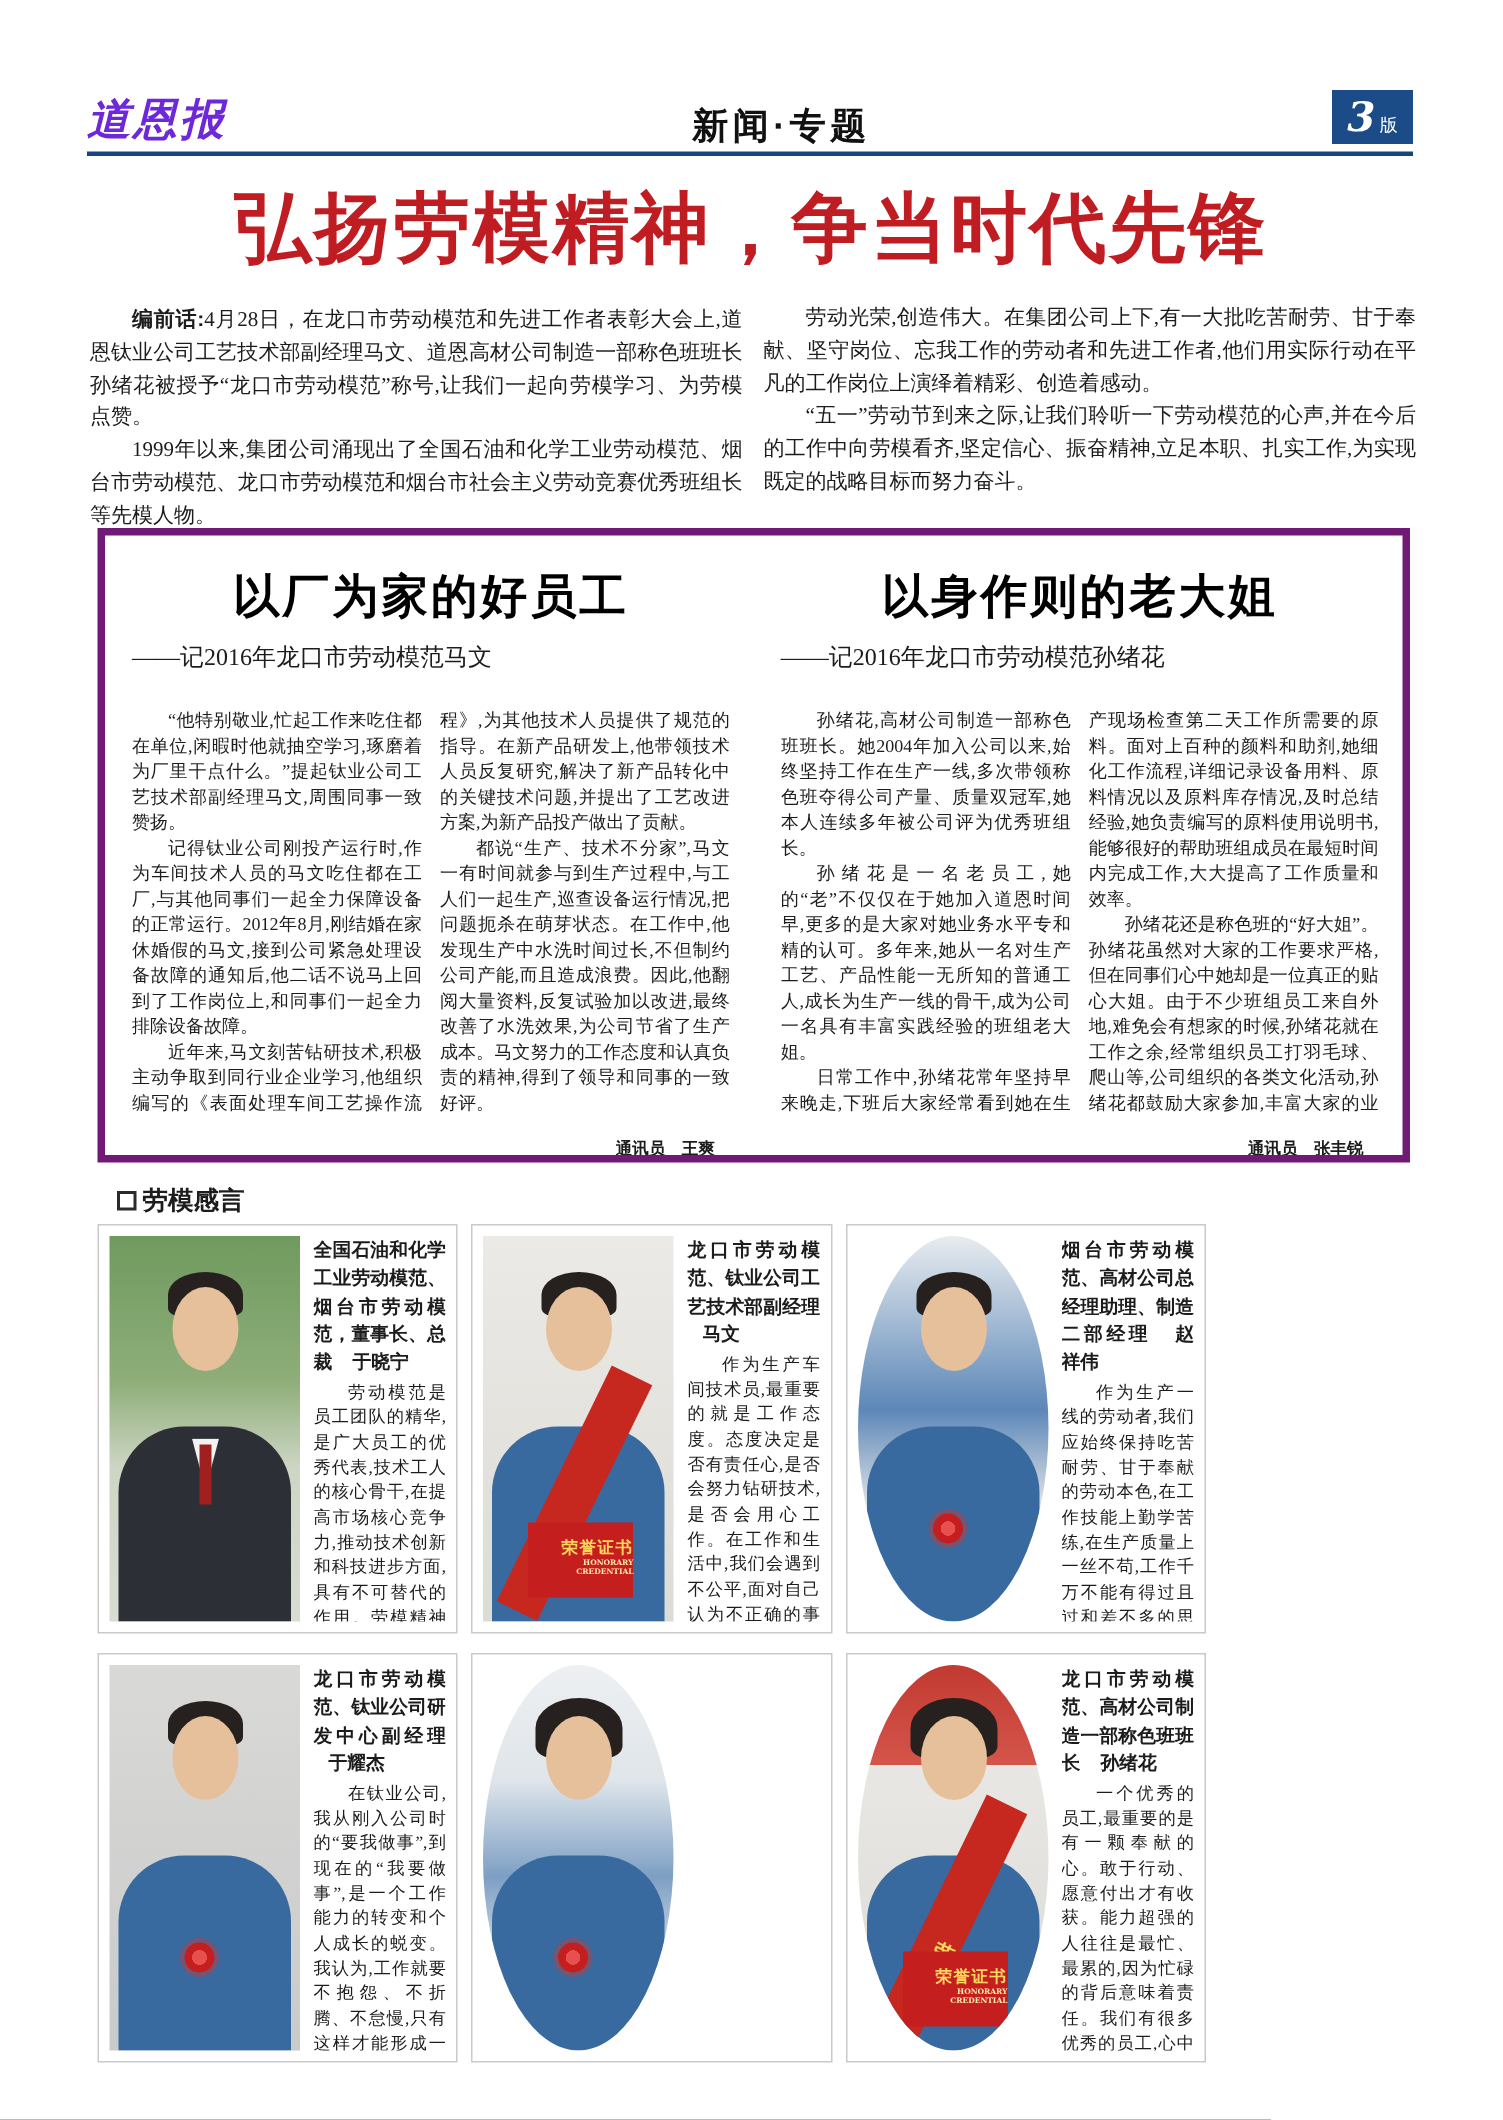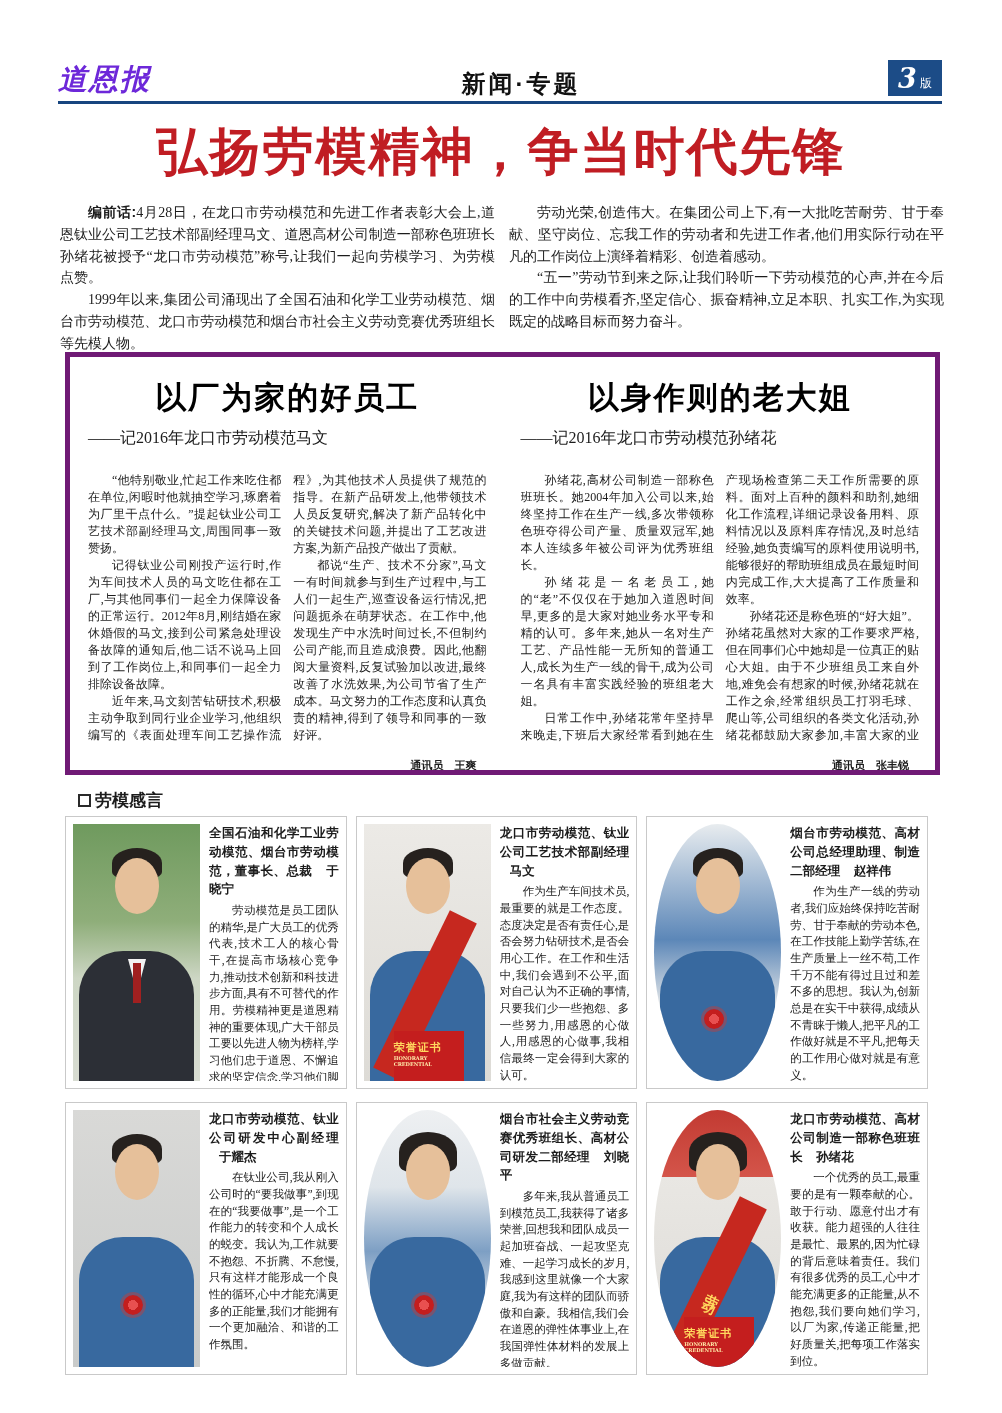--- a/index.html
+++ b/index.html
@@ -59,21 +59,21 @@
   .article-body p { text-indent:2em; }
   .byline { text-align:right; font-weight:bold; font-size:11px; margin-top:8px; padding-right:10px; }
   
   .testi-label {
     position:absolute; left:60px; top:789px;
     font-family:"Liberation Sans", sans-serif; font-weight:bold; font-size:17px;
     display:flex; align-items:center; gap:4px;margin-left:18px;
   }
   .square-icon { width:13px; height:13px; border:2px solid #2a2a2a; display:inline-block; }
   .cards {
-    position:absolute; left:65px; top:816px; width:863px;
+    position:absolute; left:65px; top:816px; width:739px;
     display:grid; grid-template-columns:repeat(3,1fr); gap:13px 9px;
   }
   .card {
     height:273px; border:1px solid #c9c9c9; background:#fff;
     padding:7px; display:flex; gap:9px; overflow:hidden;
   }
   .photo { position:relative; flex:0 0 127px; overflow:hidden; }
   .photo.oval { border-radius:50% / 50%; }
   .card-text { flex:1; overflow:hidden; }
   .card-head {
@@ -95,22 +95,22 @@
   .p-tie { position:absolute; bottom:78px; left:60px; width:8px; height:40px; background:#a02020; }
   .p-sash {
     position:absolute; top:84px; left:46px; width:30px; height:175px;
     background:#c6281f; transform:rotate(26deg);
     color:#ffd75e; font-family:"Liberation Sans", sans-serif; font-weight:bold;
     font-size:14px; writing-mode:vertical-rl; text-align:center; letter-spacing:6px; padding-top:14px;
   }
   .p-flower { position:absolute; bottom:52px; left:50px; width:20px; height:20px; border-radius:50%;
     background:radial-gradient(circle at 50% 50%, #e85050 0 35%, #c41e1e 35% 100%); box-shadow:0 0 0 3px #d8372e66; }
   .p-cert {
-    position:absolute; bottom:0; left:30px; width:70px; height:50px; background:#c41e1e;
-    color:#ffd75e; text-align:left; font-size:11px; font-weight:bold; padding-top:9px;
+    position:absolute; bottom:16px; left:30px; width:70px; height:50px; background:#c41e1e;
+    color:#ffd75e; text-align:right; font-size:11px; font-weight:bold; padding-top:9px;
     font-family:"DejaVu Serif", serif; letter-spacing:1px;
   }
   .p-cert small { display:block; font-size:5px; color:#ffe9a8; letter-spacing:0; }
   
   .bg-trees { background:linear-gradient(180deg,#6f9a5e 0%,#8fae7a 38%,#cdd6c4 60%,#d8dcd2 100%); }
   .bg-wall  { background:linear-gradient(180deg,#eceae6 0%,#dddbd6 100%); }
   .bg-grey  { background:linear-gradient(180deg,#d9d9d7 0%,#c9cbca 100%); }
   .bg-sign  { background:linear-gradient(180deg,#e8ecef 0%,#5c87b8 45%,#dfe3e6 70%,#e8eaec 100%); }
   .bg-sign2 { background:linear-gradient(180deg,#eef0f2 0%,#dfe5ea 30%,#7d9fc4 55%,#e6e8ea 80%); }
   .bg-banner{ background:linear-gradient(180deg,#c23a32 0%,#d4554a 26%,#e9e7e3 26%,#dcdad6 100%); }
@@ -247,27 +247,20 @@
       </div>
     </div>
 
     <div class="card">
       <div class="photo oval bg-sign2">
         <div class="p-hair f"></div>
         <div class="p-head"></div>
         <div class="p-torso torso-blue"></div>
         <div class="p-flower"></div>
       </div>
-      <div class="card-text">
-        <div class="card-head">
-          <span>烟台市社会主义劳动竞赛优秀班组长、高材公司研发二部经理</span>
-          <span class="nm">刘晓平</span>
-        </div>
-        <div class="card-body">多年来,我从普通员工到模范员工,我获得了诸多荣誉,回想我和团队成员一起加班奋战、一起攻坚克难、一起学习成长的岁月,我感到这里就像一个大家庭,我为有这样的团队而骄傲和自豪。我相信,我们会在道恩的弹性体事业上,在我国弹性体材料的发展上多做贡献。</div>
-      </div>
     </div>
 
     <div class="card">
       <div class="photo oval bg-banner">
         <div class="p-hair f"></div>
         <div class="p-head"></div>
         <div class="p-torso torso-blue"></div>
         <div class="p-sash">劳动</div>
         <div class="p-cert">
           <span>荣誉证书</span>

